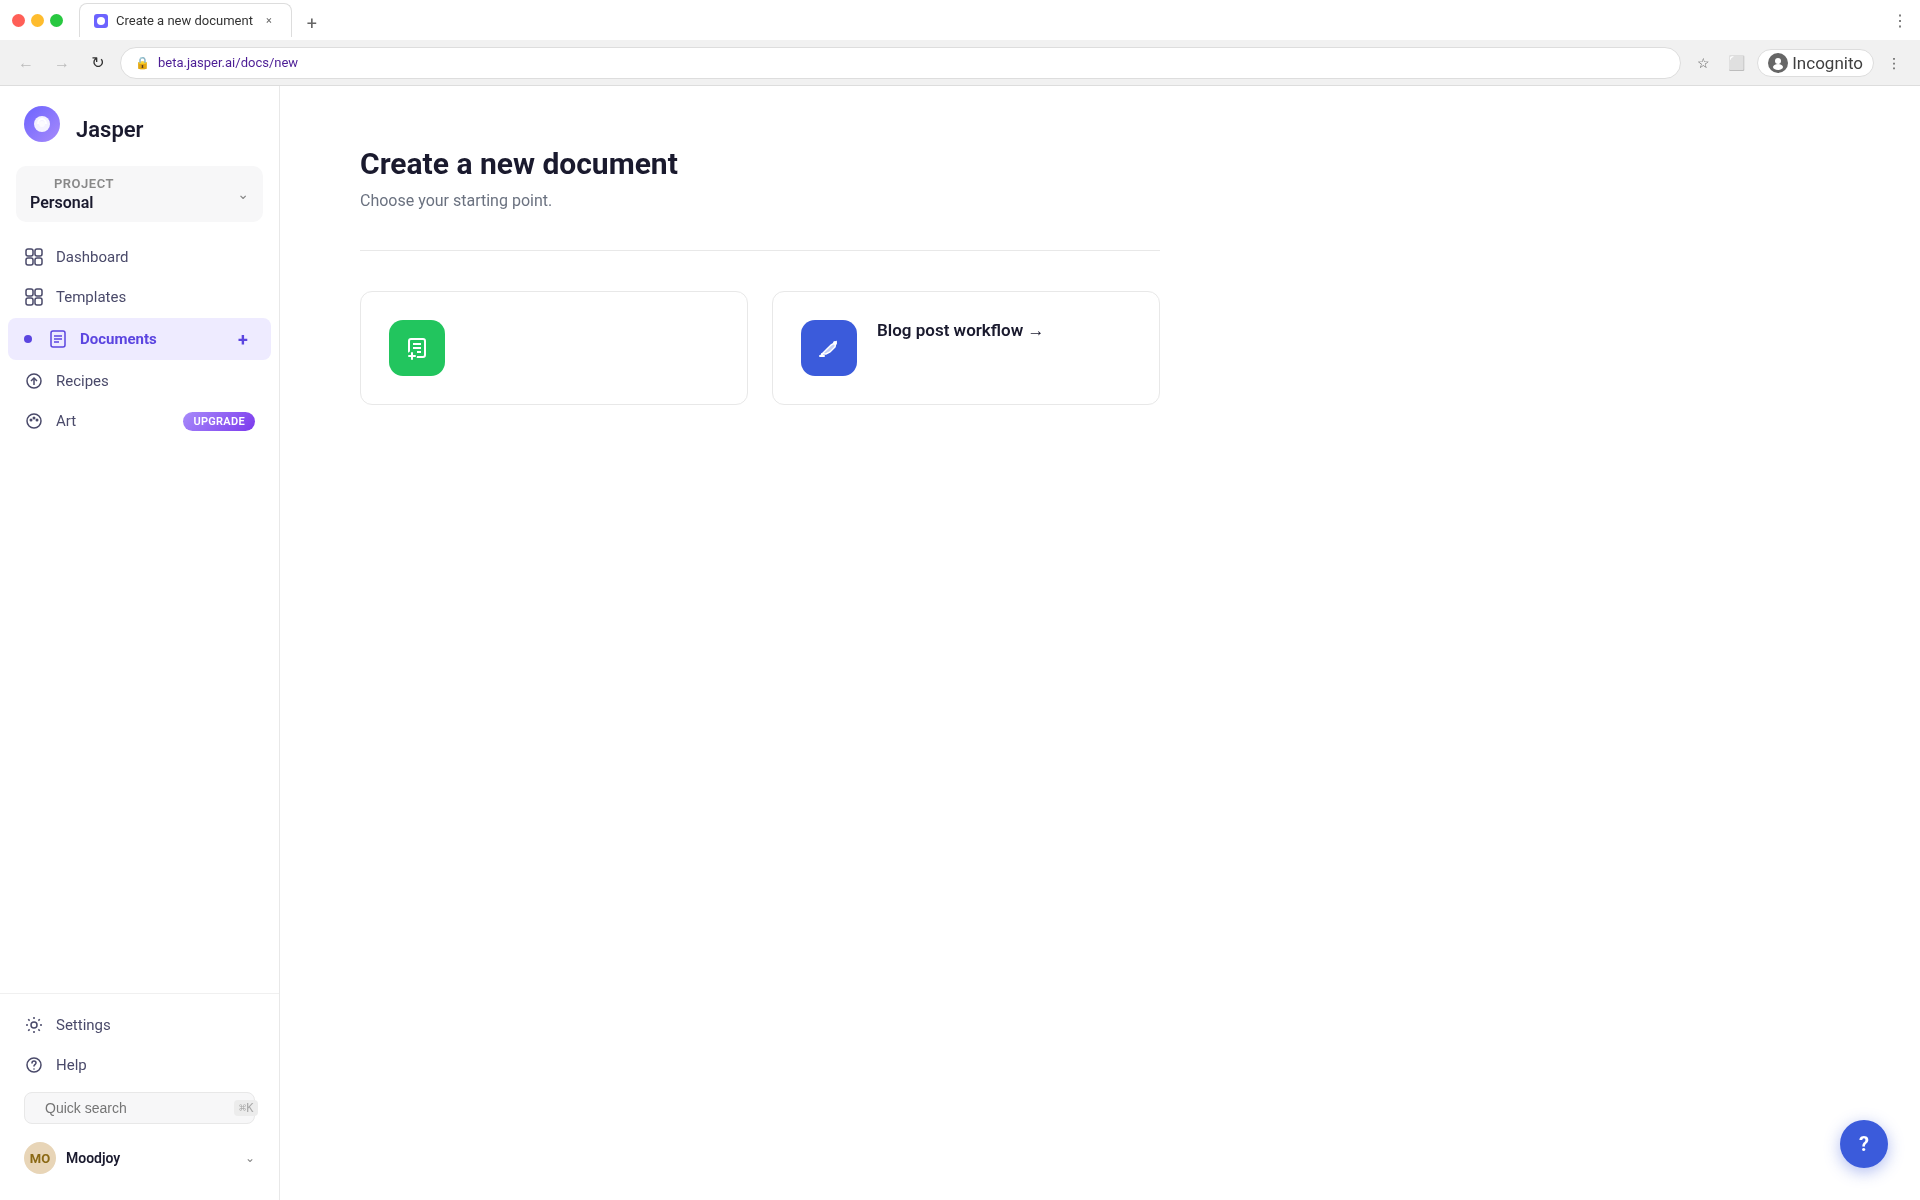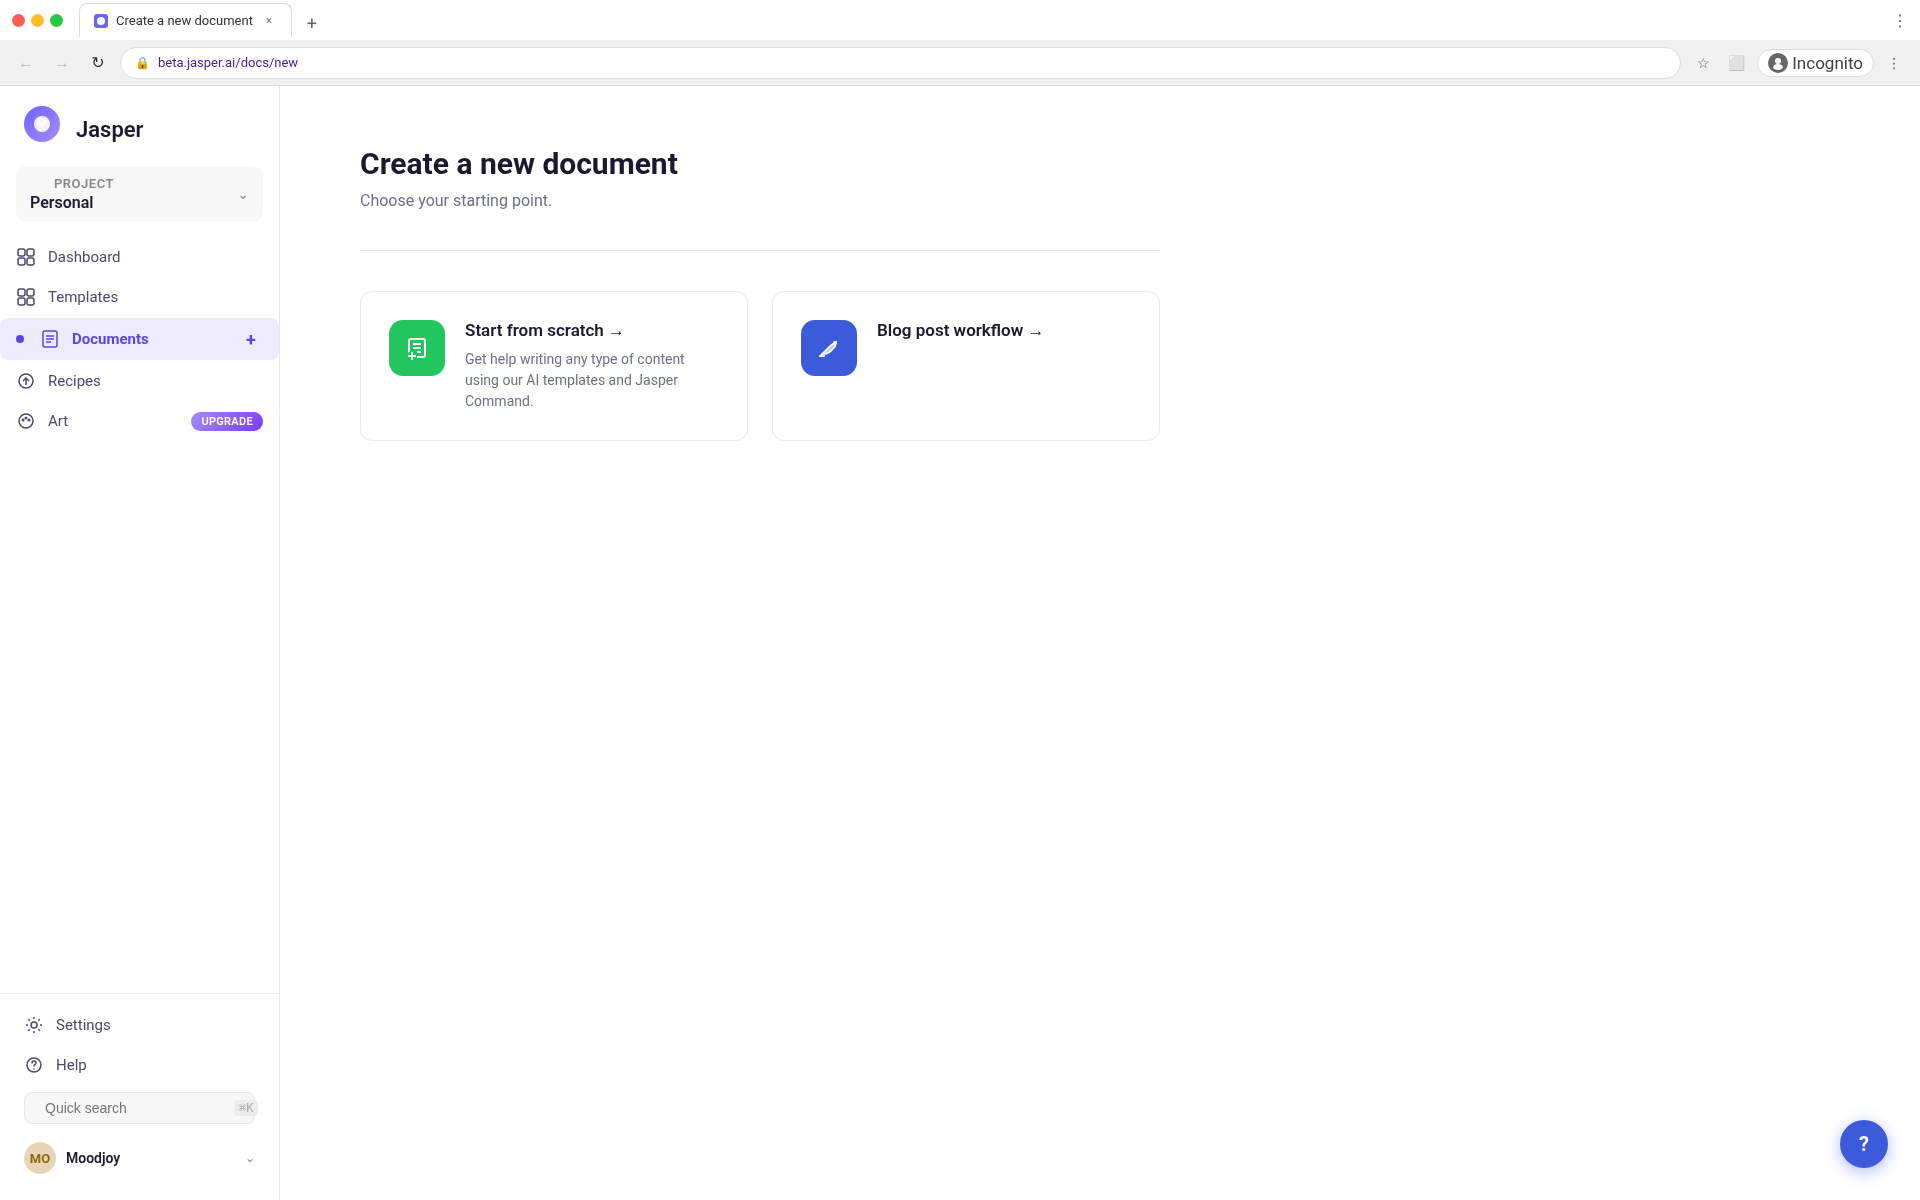--- a/index.html
+++ b/index.html
@@ -37,21 +37,21 @@
     .sidebar-logo { display: flex; align-items: flex-end; gap: 16px; padding: 20px 24px 16px; }
     .logo-icon { width: 36px; height: 36px; border-radius: 50%; background: linear-gradient(135deg, #6c63ff, #a78bfa); display: flex; align-items: center; justify-content: center; }
     .logo-icon svg { width: 20px; height: 20px; }
     .logo-text { font-size: 22px; font-weight: 600; color: #1a1a2e; }
 
     .project-selector { margin: 8px 16px 16px; background: #f7f7f8; border-radius: 10px; padding: 10px 14px; display: flex; align-items: center; justify-content: space-between; cursor: pointer; }
     .project-label { font-size: 13px; color: #888; text-transform: uppercase; letter-spacing: 0.5px; font-weight: 600; padding-left: 24px; }
     .project-name { font-size: 16px; font-weight: 600; color: #1a1a2e; margin-top: 2px; }
     .project-chevron { color: #888; font-size: 14px; }
 
-    .nav-section { flex: 1; padding: 0 0; overflow-y: auto; }
+    .nav-section { flex: 1; padding: 0 8px; overflow-y: auto; }
     .nav-item { display: flex; align-items: center; gap: 12px; padding: 9px 16px; border-radius: 8px; cursor: pointer; color: #4a4a6a; font-size: 15px; font-weight: 400; margin-bottom: 2px; }
     .nav-item.active { background: #eeebff; color: #5b45e0; font-weight: 700; }
     .nav-item .nav-icon { width: 20px; height: 20px; display: flex; align-items: center; justify-content: center; font-size: 16px; color: inherit; flex-shrink: 0; }
     .nav-item .nav-label { flex: 1; }
     .nav-add-btn { width: 24px; height: 24px; border-radius: 6px; display: flex; align-items: center; justify-content: center; color: #5b45e0; font-size: 18px; cursor: pointer; }
     .upgrade-badge { background: linear-gradient(135deg, #a78bfa, #7c3aed); color: white; font-size: 11px; font-weight: 600; padding: 3px 10px; border-radius: 20px; text-transform: uppercase; letter-spacing: 0.3px; }
 
     .sidebar-bottom { padding: 12px 8px; border-top: 1px solid #f0f0f0; }
     .sidebar-bottom .nav-item { margin-bottom: 2px; }
     .quick-search-box { margin: 8px 16px; background: #f7f7f8; border: 1px solid #e8e8e8; border-radius: 8px; display: flex; align-items: center; padding: 7px 12px; gap: 8px; cursor: pointer; }
@@ -274,24 +274,20 @@
             <svg width="28" height="28" viewBox="0 0 28 28" fill="none">
               <rect x="6" y="5" width="16" height="18" rx="2" stroke="white" stroke-width="2"></rect>
               <line x1="10" y1="10" x2="18" y2="10" stroke="white" stroke-width="2"></line>
               <line x1="10" y1="14" x2="18" y2="14" stroke="white" stroke-width="2"></line>
               <line x1="14" y1="18" x2="18" y2="18" stroke="white" stroke-width="2"></line>
               <circle cx="9" cy="22" r="5" fill="#22c55e"></circle>
               <line x1="9" y1="19" x2="9" y2="25" stroke="white" stroke-width="2" stroke-linecap="round"></line>
               <line x1="6" y1="22" x2="12" y2="22" stroke="white" stroke-width="2" stroke-linecap="round"></line>
             </svg>
           </div>
-          <div class="option-content">
-            <div class="option-title">Start from scratch →</div>
-            <div class="option-desc">Get help writing any type of content using our AI templates and Jasper Command.</div>
-          </div>
         </div>
 
         <div class="option-card">
           <div class="option-icon blue">
             <svg width="28" height="28" viewBox="0 0 28 28" fill="none">
               <path d="M7 20 L11 16 L16 11 L21 8 L20 13 L15 18 L11 20 Z" fill="rgba(255,255,255,0.7)" stroke="white" stroke-width="1.5"></path>
               <line x1="7" y1="20" x2="7" y2="22" stroke="white" stroke-width="2" stroke-linecap="round"></line>
               <line x1="9" y1="22" x2="5" y2="22" stroke="white" stroke-width="2" stroke-linecap="round"></line>
               <circle cx="20" cy="9" r="2" fill="white"></circle>
             </svg>

